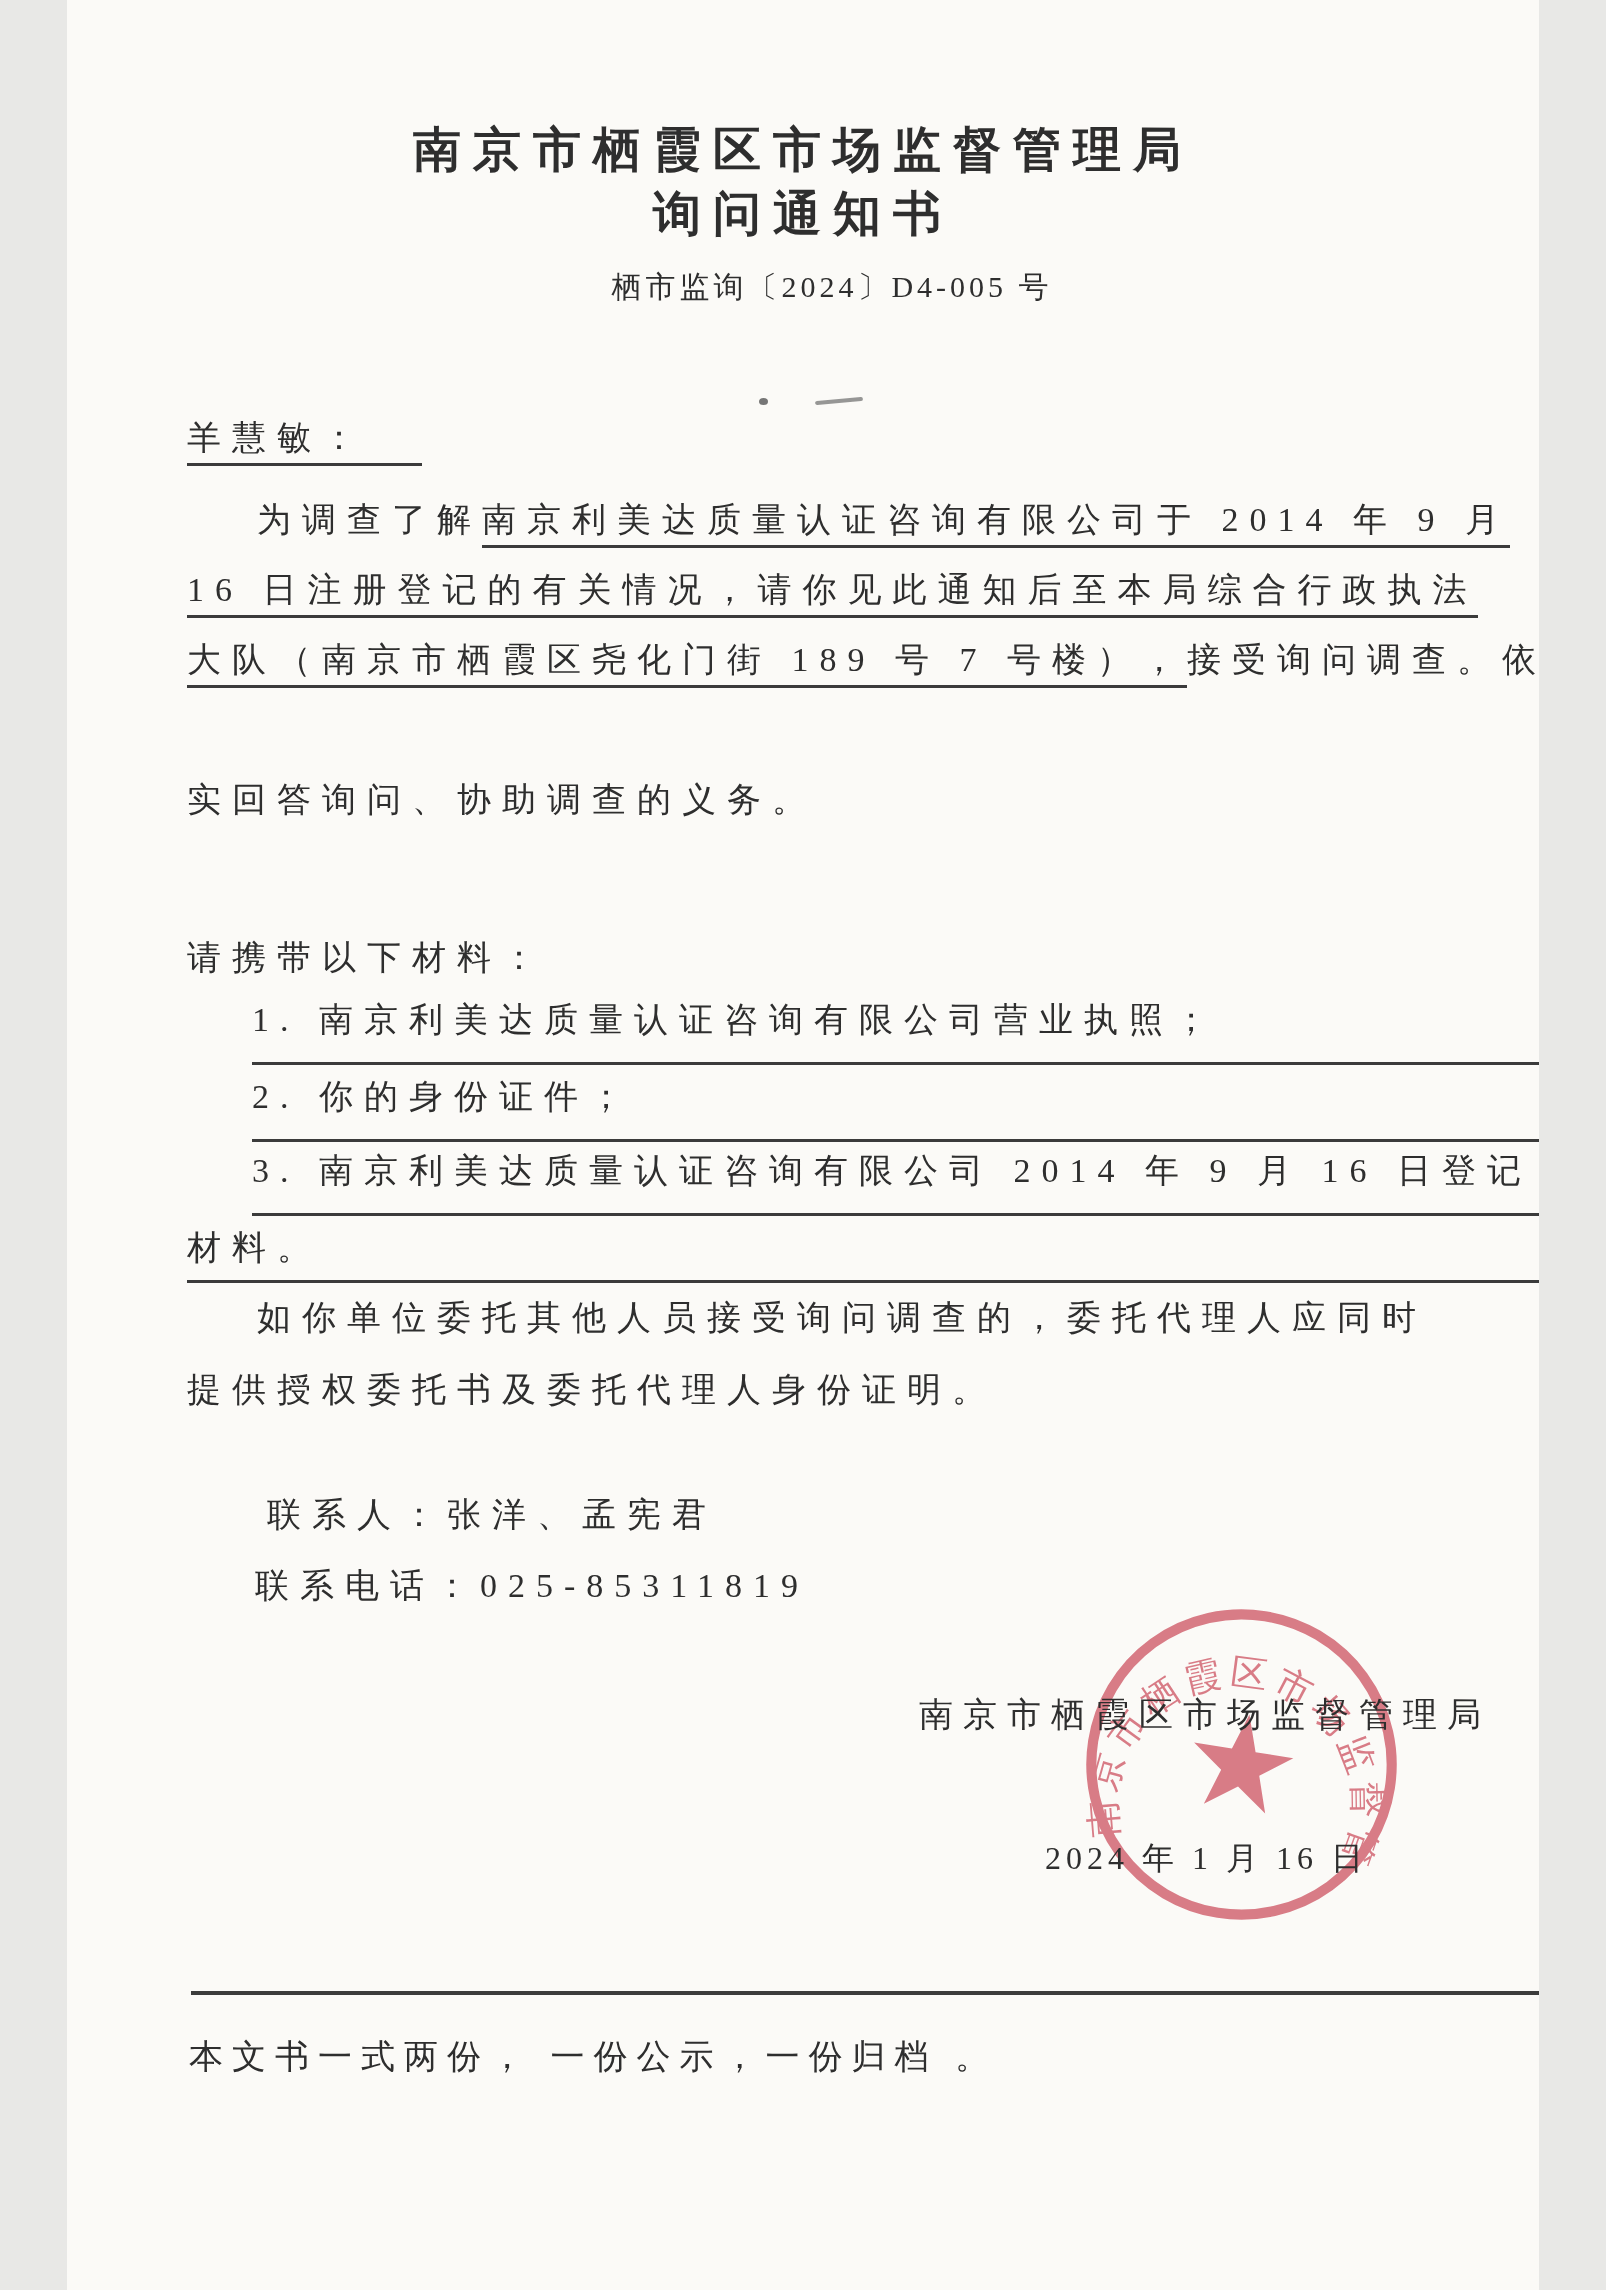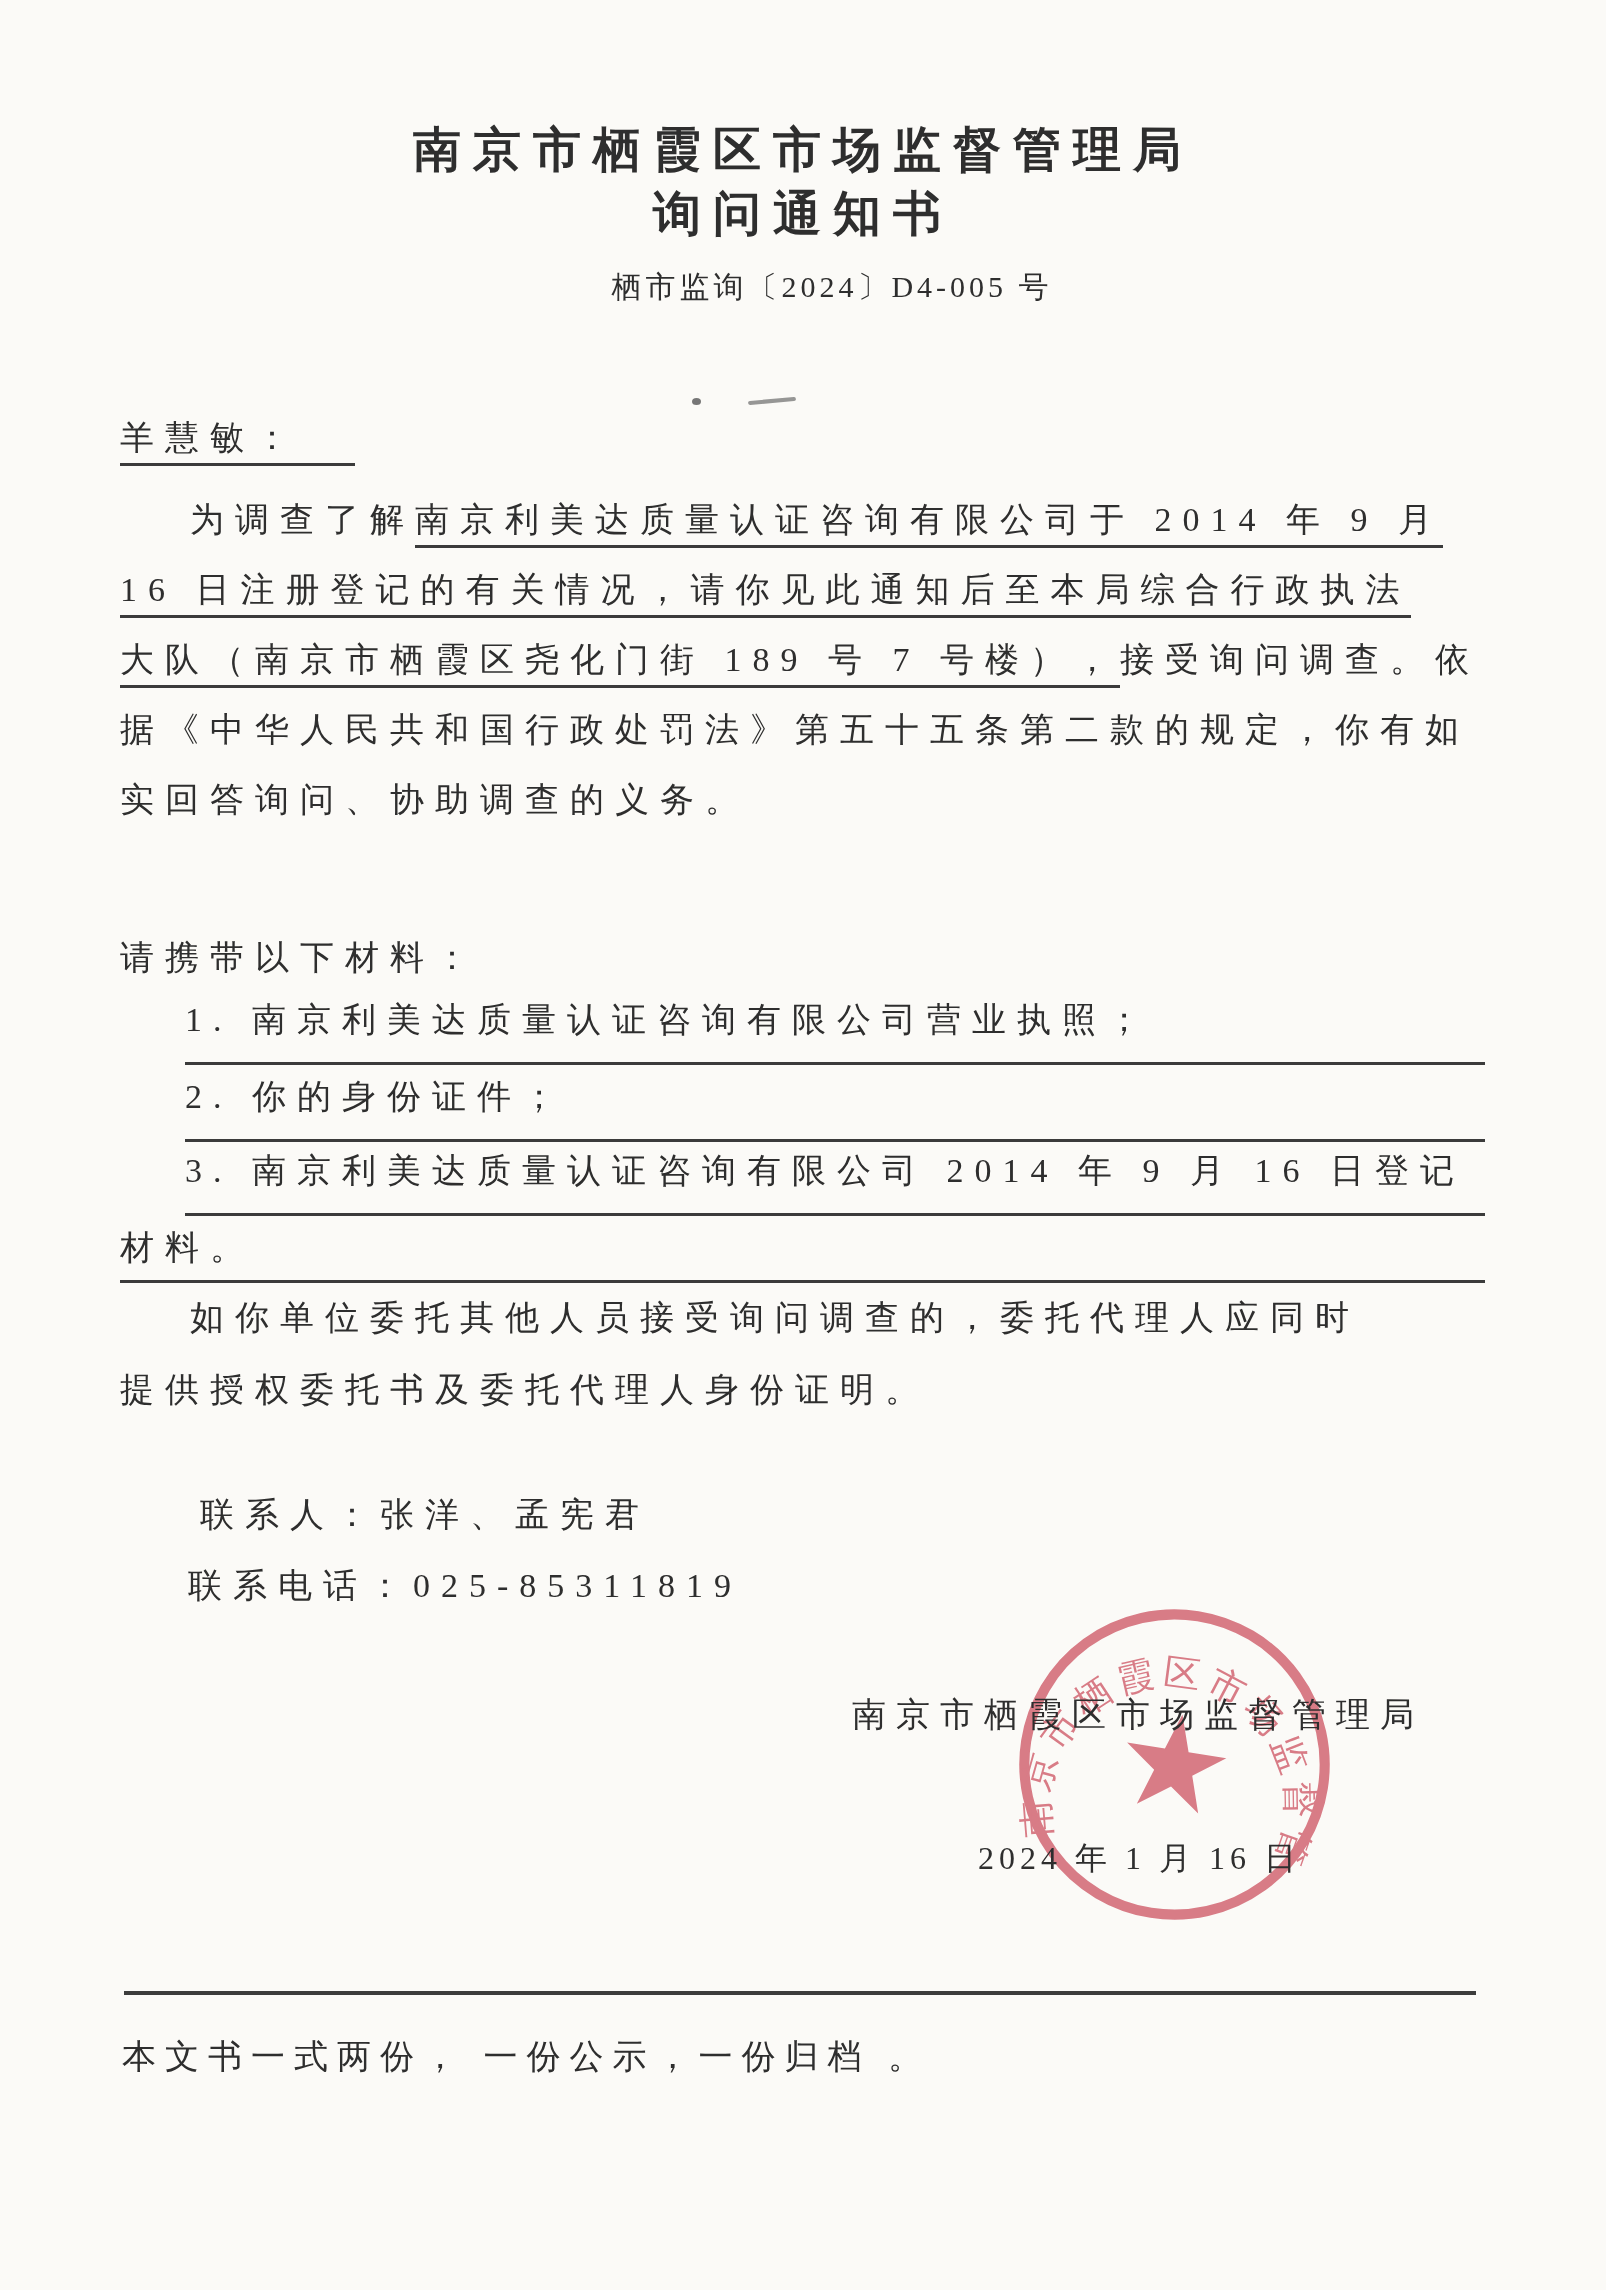--- a/index.html
+++ b/index.html
@@ -1,18 +1,18 @@
 <!DOCTYPE html>
 <html><head>
 <meta charset="utf-8">
 <style>
   html,body{margin:0;padding:0;background:#e8e8e6;}
   .page{
     position:relative;
-    width:1606px;height:2290px;
+    width:1472px;height:2290px;
     margin:0 auto;
     background:#fbfaf7;
     font-family:"Liberation Serif","DejaVu Serif",serif;
     color:#2e2e2e;
     overflow:hidden;
   }
   .center{position:absolute;left:0;width:100%;text-align:center;}
   .t1{top:118px;font-size:48px;font-weight:bold;letter-spacing:12px;}
   .t2{top:182px;font-size:48px;font-weight:bold;letter-spacing:12px;}
   .docnum{top:267px;font-size:30px;letter-spacing:4px;padding-left:29px;}
@@ -60,21 +60,20 @@
   <div class="center docnum">栖市监询〔2024〕D4-005 号</div>
 
   <div class="smudge"></div>
   <div class="smudge-dot"></div>
 
   <div class="line addr"><span class="u">羊慧敏：</span></div>
 
   <div class="line b1"><span class="indent">为调查了解</span><span class="u">南京利美达质量认证咨询有限公司于 2014 年 9 月</span></div>
   <div class="line b2"><span class="u">16 日注册登记的有关情况，请你见此通知后至本局综合行政执法</span></div>
   <div class="line b3"><span class="u">大队（南京市栖霞区尧化门街 189 号 7 号楼），</span><span>接受询问调查。依</span></div>
-  <div class="line b4">据《中华人民共和国行政处罚法》第五十五条第二款的规定，你有如</div>
   <div class="line b5">实回答询问、协助调查的义务。</div>
 
   <div class="line mh">请携带以下材料：</div>
 
   <div class="mat m1">1. 南京利美达质量认证咨询有限公司营业执照；</div>
   <div class="mat m2">2. 你的身份证件；</div>
   <div class="mat m3">3. 南京利美达质量认证咨询有限公司 2014 年 9 月 16 日登记</div>
   <div class="mtail">材料。</div>
 
   <div class="line p2a"><span class="indent">如你单位委托其他人员接受询问调查的，委托代理人应同时</span></div>

